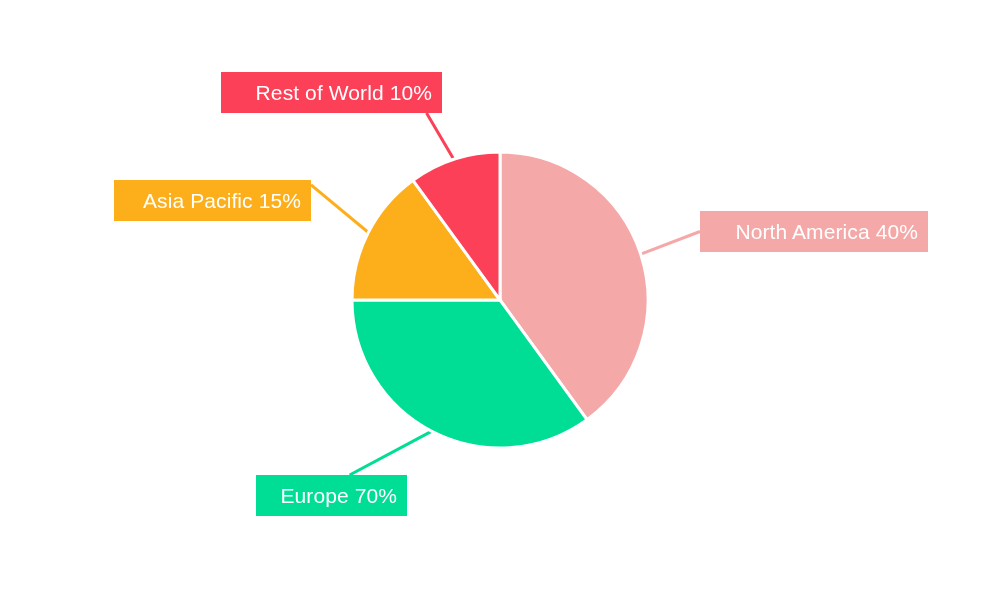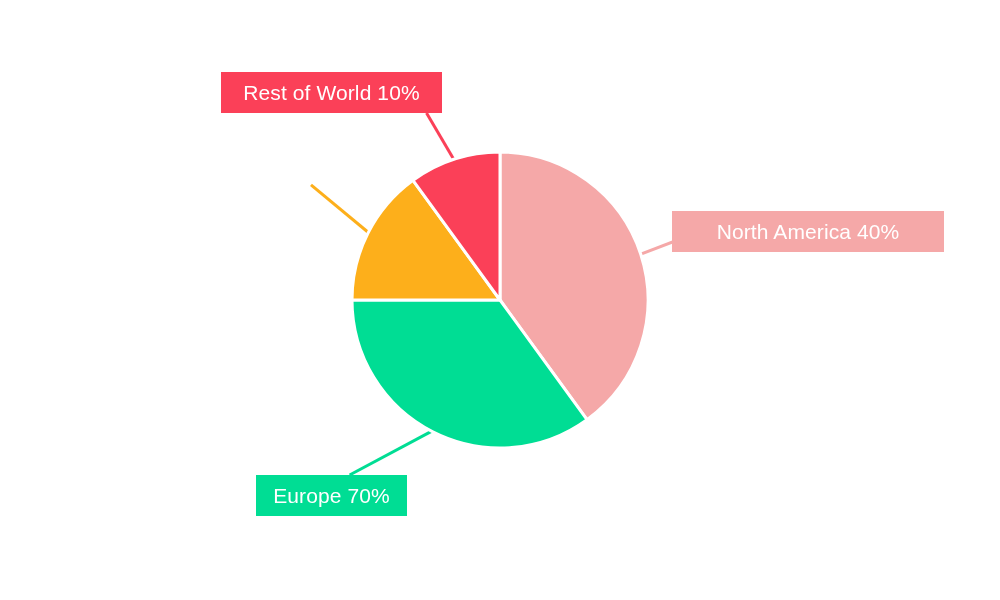--- a/index.html
+++ b/index.html
@@ -31,21 +31,21 @@
   .leader-line {
     stroke-width: 3;
     stroke-linecap: butt;
     fill: none;
   }
   .callout-box {
     position: absolute;
     box-sizing: border-box;
     display: flex;
     align-items: center;
-    justify-content: center;
+    justify-content: flex-end;
     padding: 7px 10px;
     white-space: nowrap;
   }
   .callout-text {
     color: #ffffff;
     font-size: 21px;
     font-family: "Liberation Sans", sans-serif;
     font-weight: 400;
     line-height: 1;
     letter-spacing: 0.1px;
@@ -64,26 +64,29 @@
         <line x1="454.88" y1="161.15" x2="426.53" y2="113.00" stroke="#fb4058" class="leader-line"></line>
       </g>
     <g id="slice-group">
         <path d="M 500 300 L 500.00 152.00 A 148 148 0 0 1 586.99 419.73 Z" fill="#f5a8a8" class="slice-path"></path>
         <path d="M 500 300 L 586.99 419.73 A 148 148 0 0 1 352.00 300.00 Z" fill="#00dd94" class="slice-path"></path>
         <path d="M 500 300 L 352.00 300.00 A 148 148 0 0 1 413.01 180.27 Z" fill="#fdaf1b" class="slice-path"></path>
         <path d="M 500 300 L 413.01 180.27 A 148 148 0 0 1 500.00 152.00 Z" fill="#fb4058" class="slice-path"></path>
       </g>
   </svg>
 
-  <div class="callout-box" style="left: 672px; top: 211px; width: 272px; height: 41px; background: rgb(245, 168, 168);">
+  <div class="callout-box" style="left: 700px; top: 211px; width: 228px; height: 41px; background: rgb(245, 168, 168);">
     <span class="callout-text">North America 40%</span>
   </div>
 
   <div class="callout-box" style="left: 256px; top: 475px; width: 151px; height: 41px; background: rgb(0, 221, 148);">
     <span class="callout-text">Europe 70%</span>
   </div>
 
+  <div class="callout-box" style="left: 114px; top: 180px; width: 197px; height: 41px; background: rgb(253, 175, 27);">
+    <span class="callout-text">Asia Pacific 15%</span>
+  </div>
 
   <div class="callout-box" style="left: 221px; top: 72px; width: 221px; height: 41px; background: rgb(251, 64, 88);">
     <span class="callout-text">Rest of World 10%</span>
   </div>
 
 </div>
 
 </body></html>

